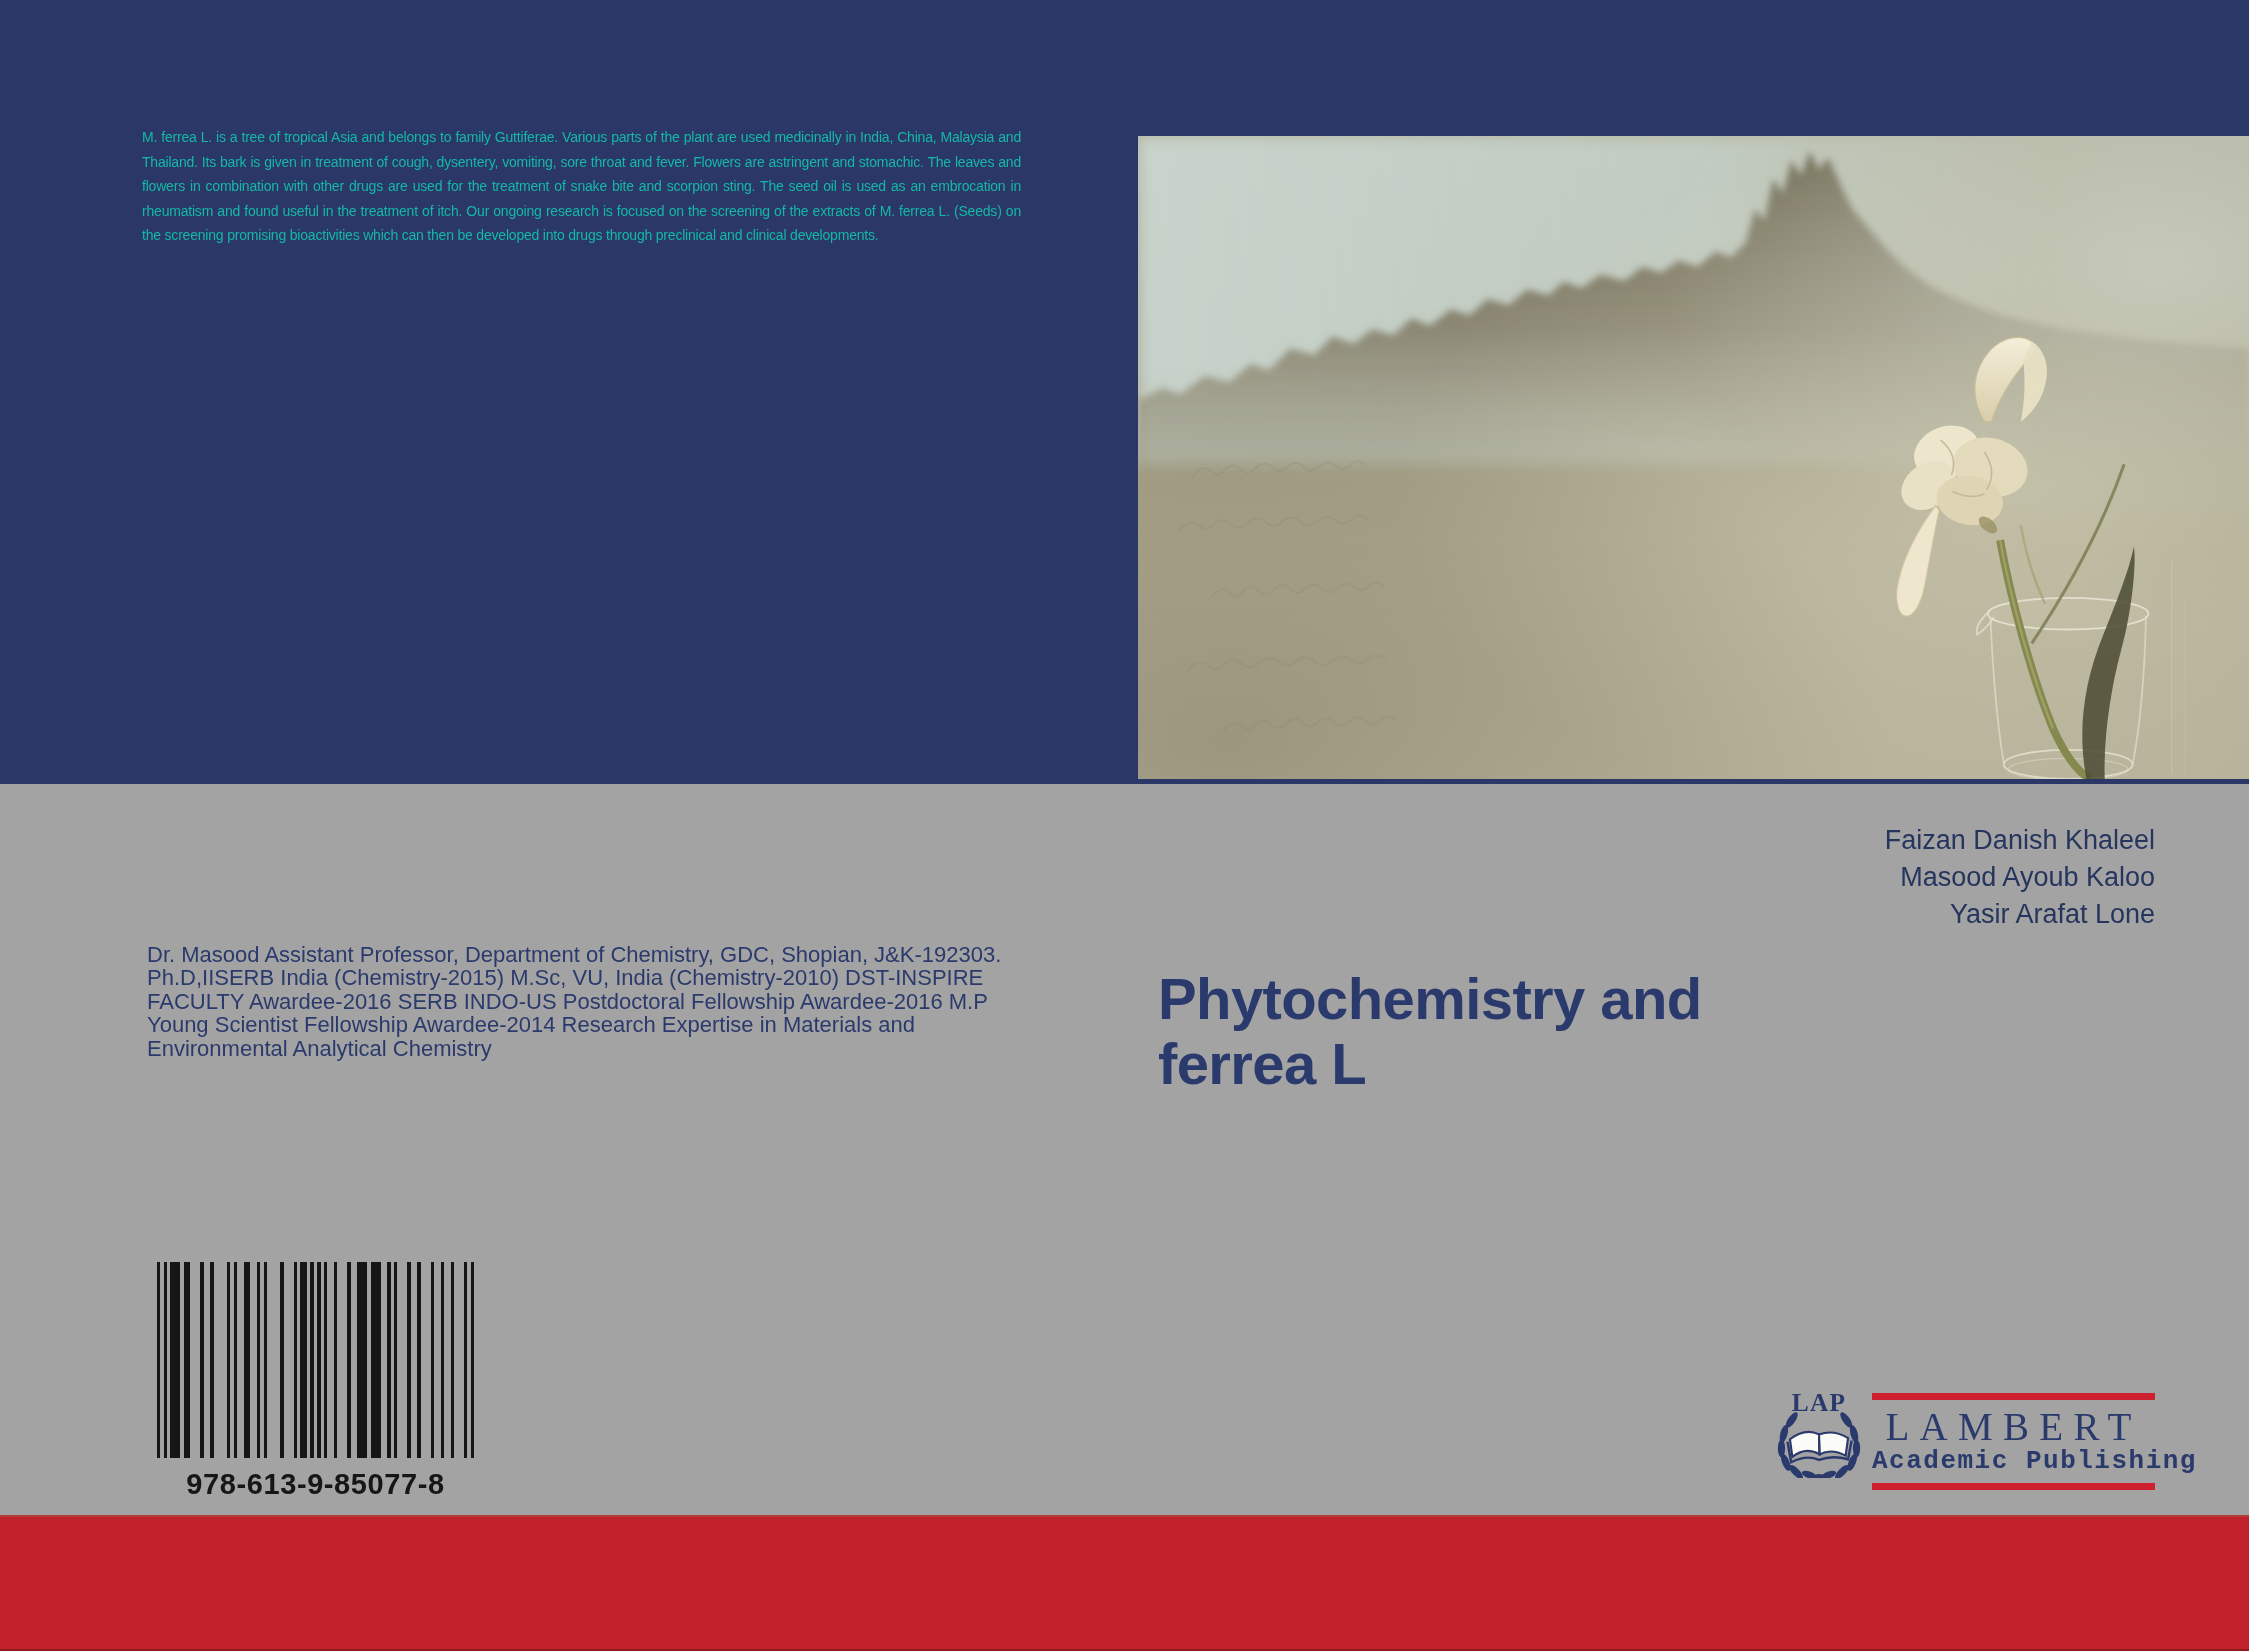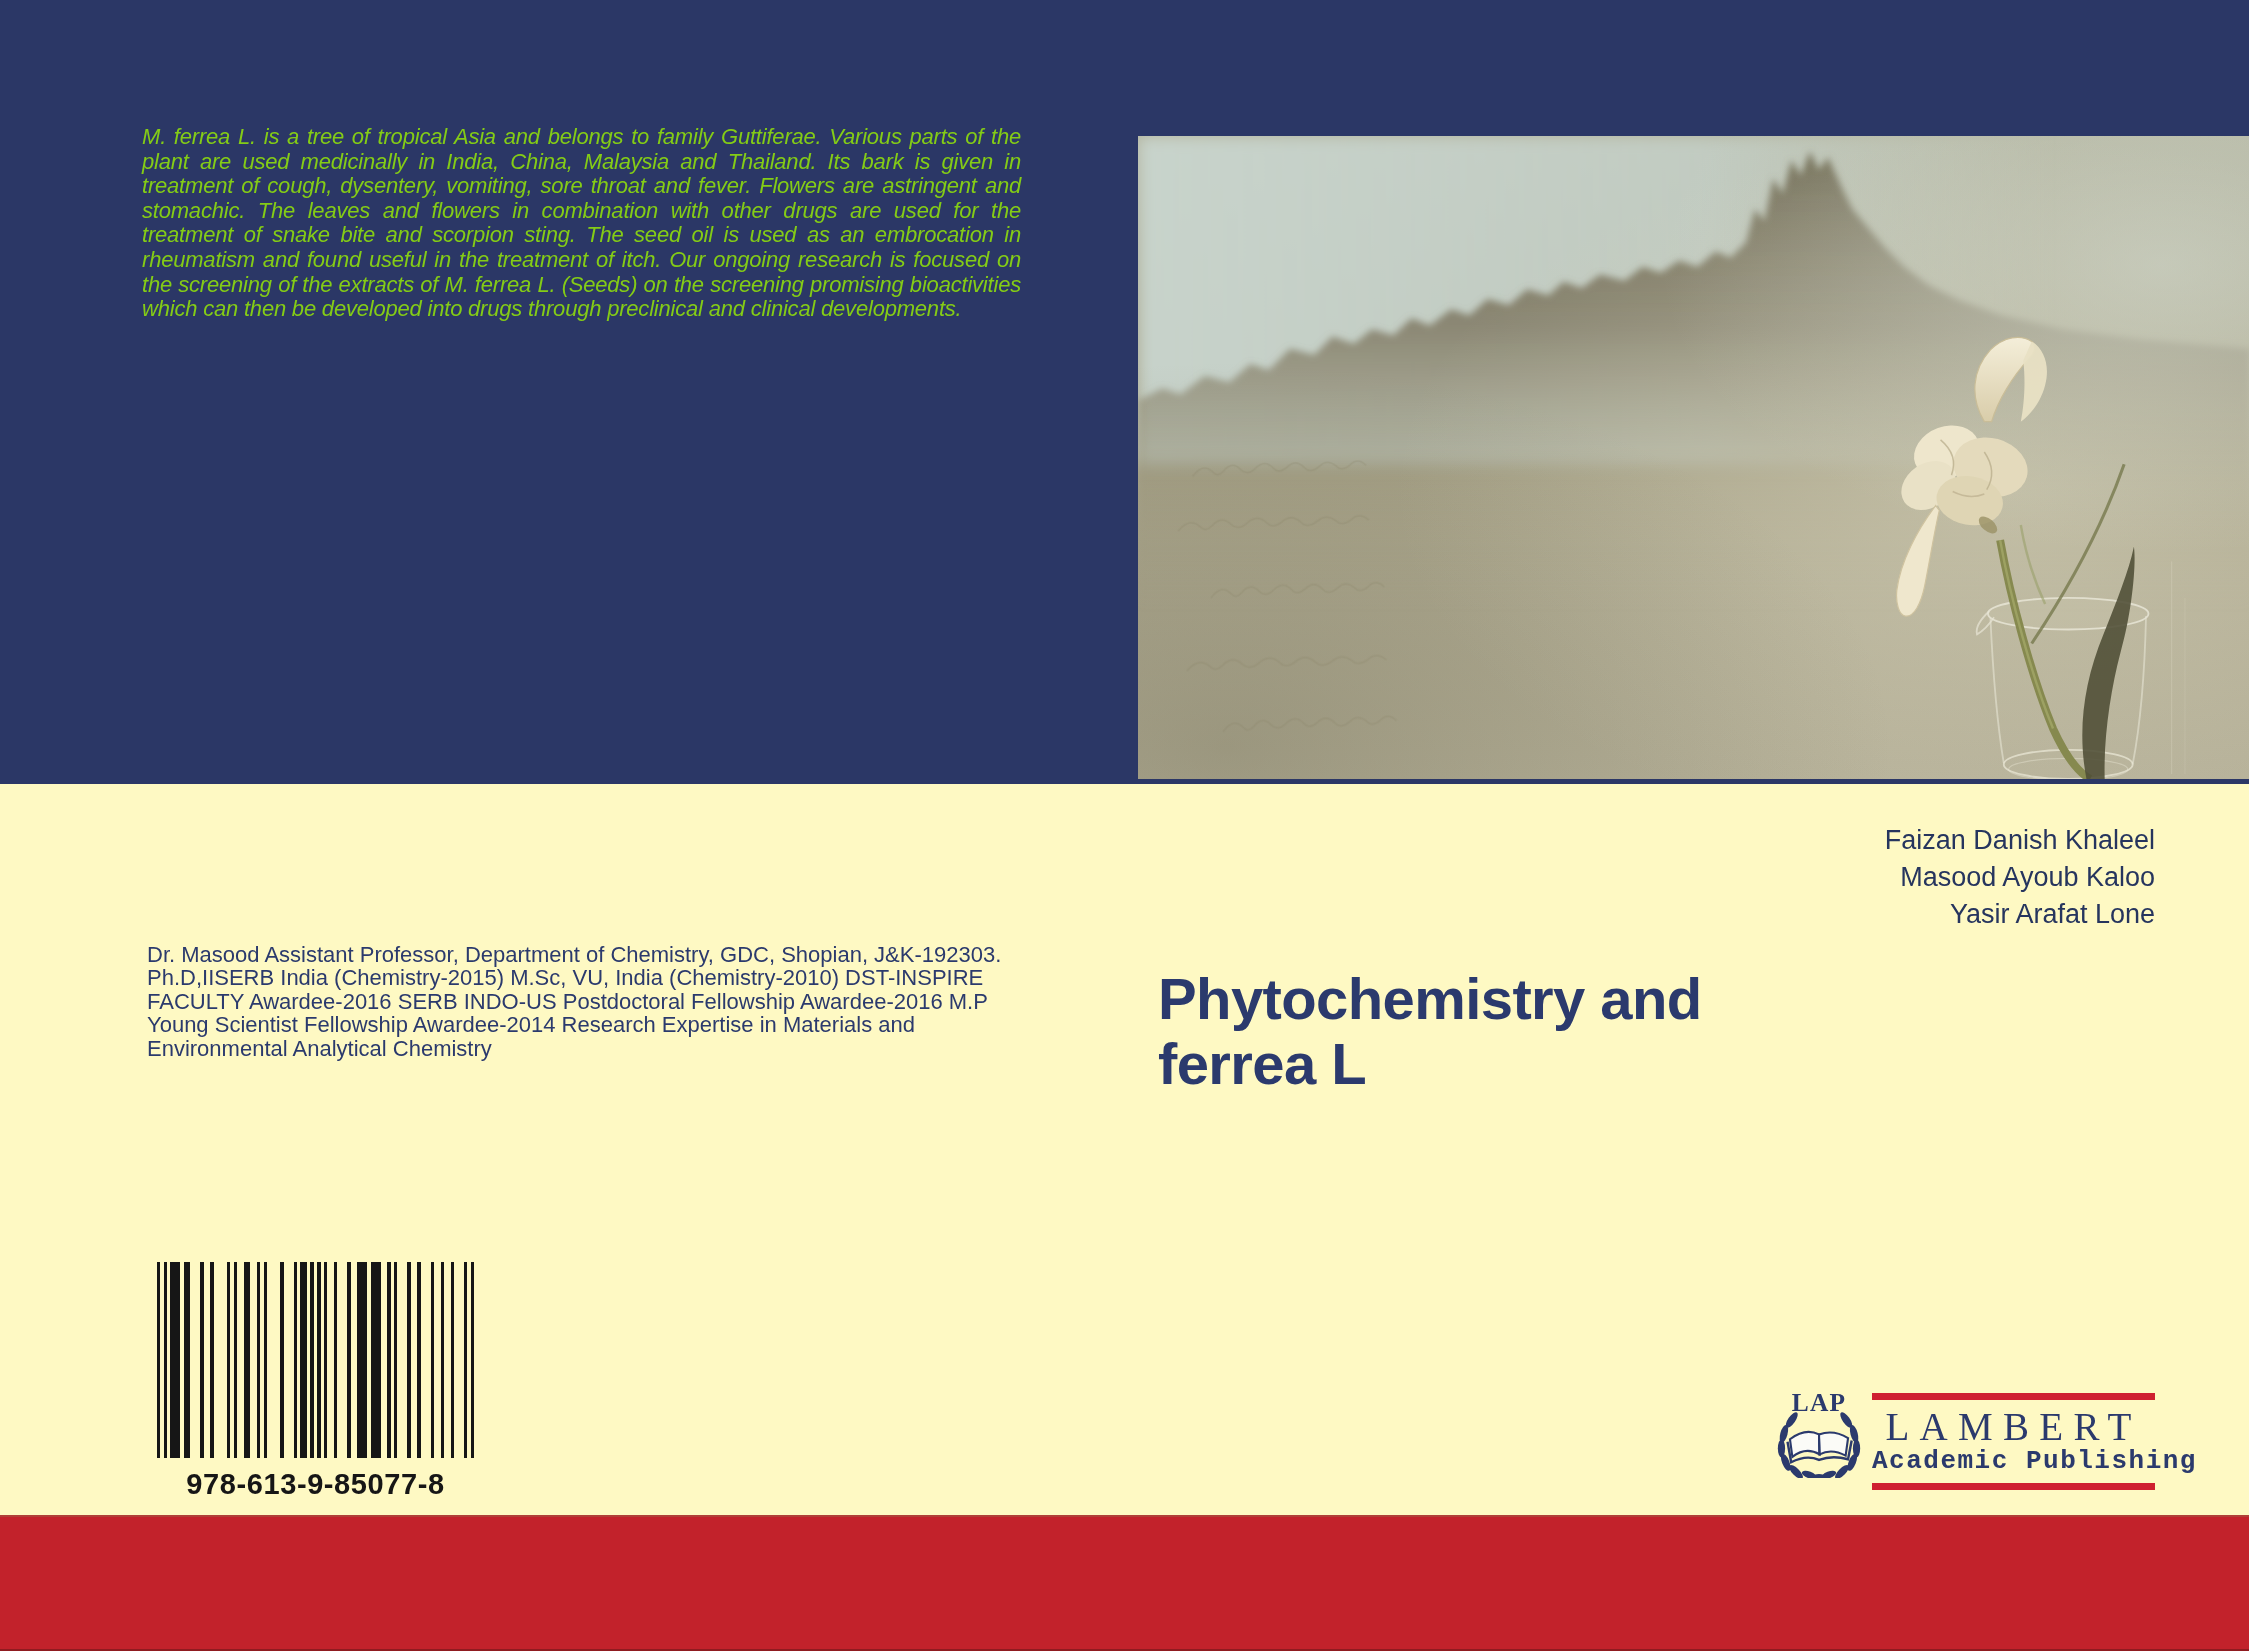--- a/index.html
+++ b/index.html
@@ -4,29 +4,28 @@
 <style>
   html,body{margin:0;padding:0;background:#666;}
   .cover{
     position:relative; width:2250px; height:1652px; overflow:hidden;
     background:#fcfcfa; font-family:"Liberation Sans", sans-serif;
   }
   
   .navy-panel{position:absolute;left:0;top:0;width:2250px;height:784px;background:var(--navy,#2b3766);}
   .blurb{
     position:absolute;left:142px;top:125px;width:879px;
-    color:#84cc16;font-size:22px;line-height:24.6px;letter-spacing:-0.2px;
+    color:#14b8a6;font-size:14px;line-height:24.6px;letter-spacing:-0.2px;
     text-align:justify;
-    font-style:italic;
   }
   .photo{position:absolute;left:1138px;top:136px;width:1112px;height:643px;}
   .photo svg{display:block;width:100%;height:100%;}
 
   
-  .white-panel{position:absolute;left:0;top:784px;width:2250px;height:731px;background:#fef9c3;}
+  .white-panel{position:absolute;left:0;top:784px;width:2250px;height:731px;background:#a3a3a3;}
   .authors{
     position:absolute;right:95px;top:38px;text-align:right;
     color:#26355e;font-size:27px;line-height:37px;font-weight:400;
   }
   .book-title{
     position:absolute;right:95px;top:182px;width:997px;
     color:var(--title-navy,#2b3a6d);font-weight:bold;font-size:58px;line-height:65px;letter-spacing:-0.6px;
   }
   .book-title span{display:block;}
   .bio{

